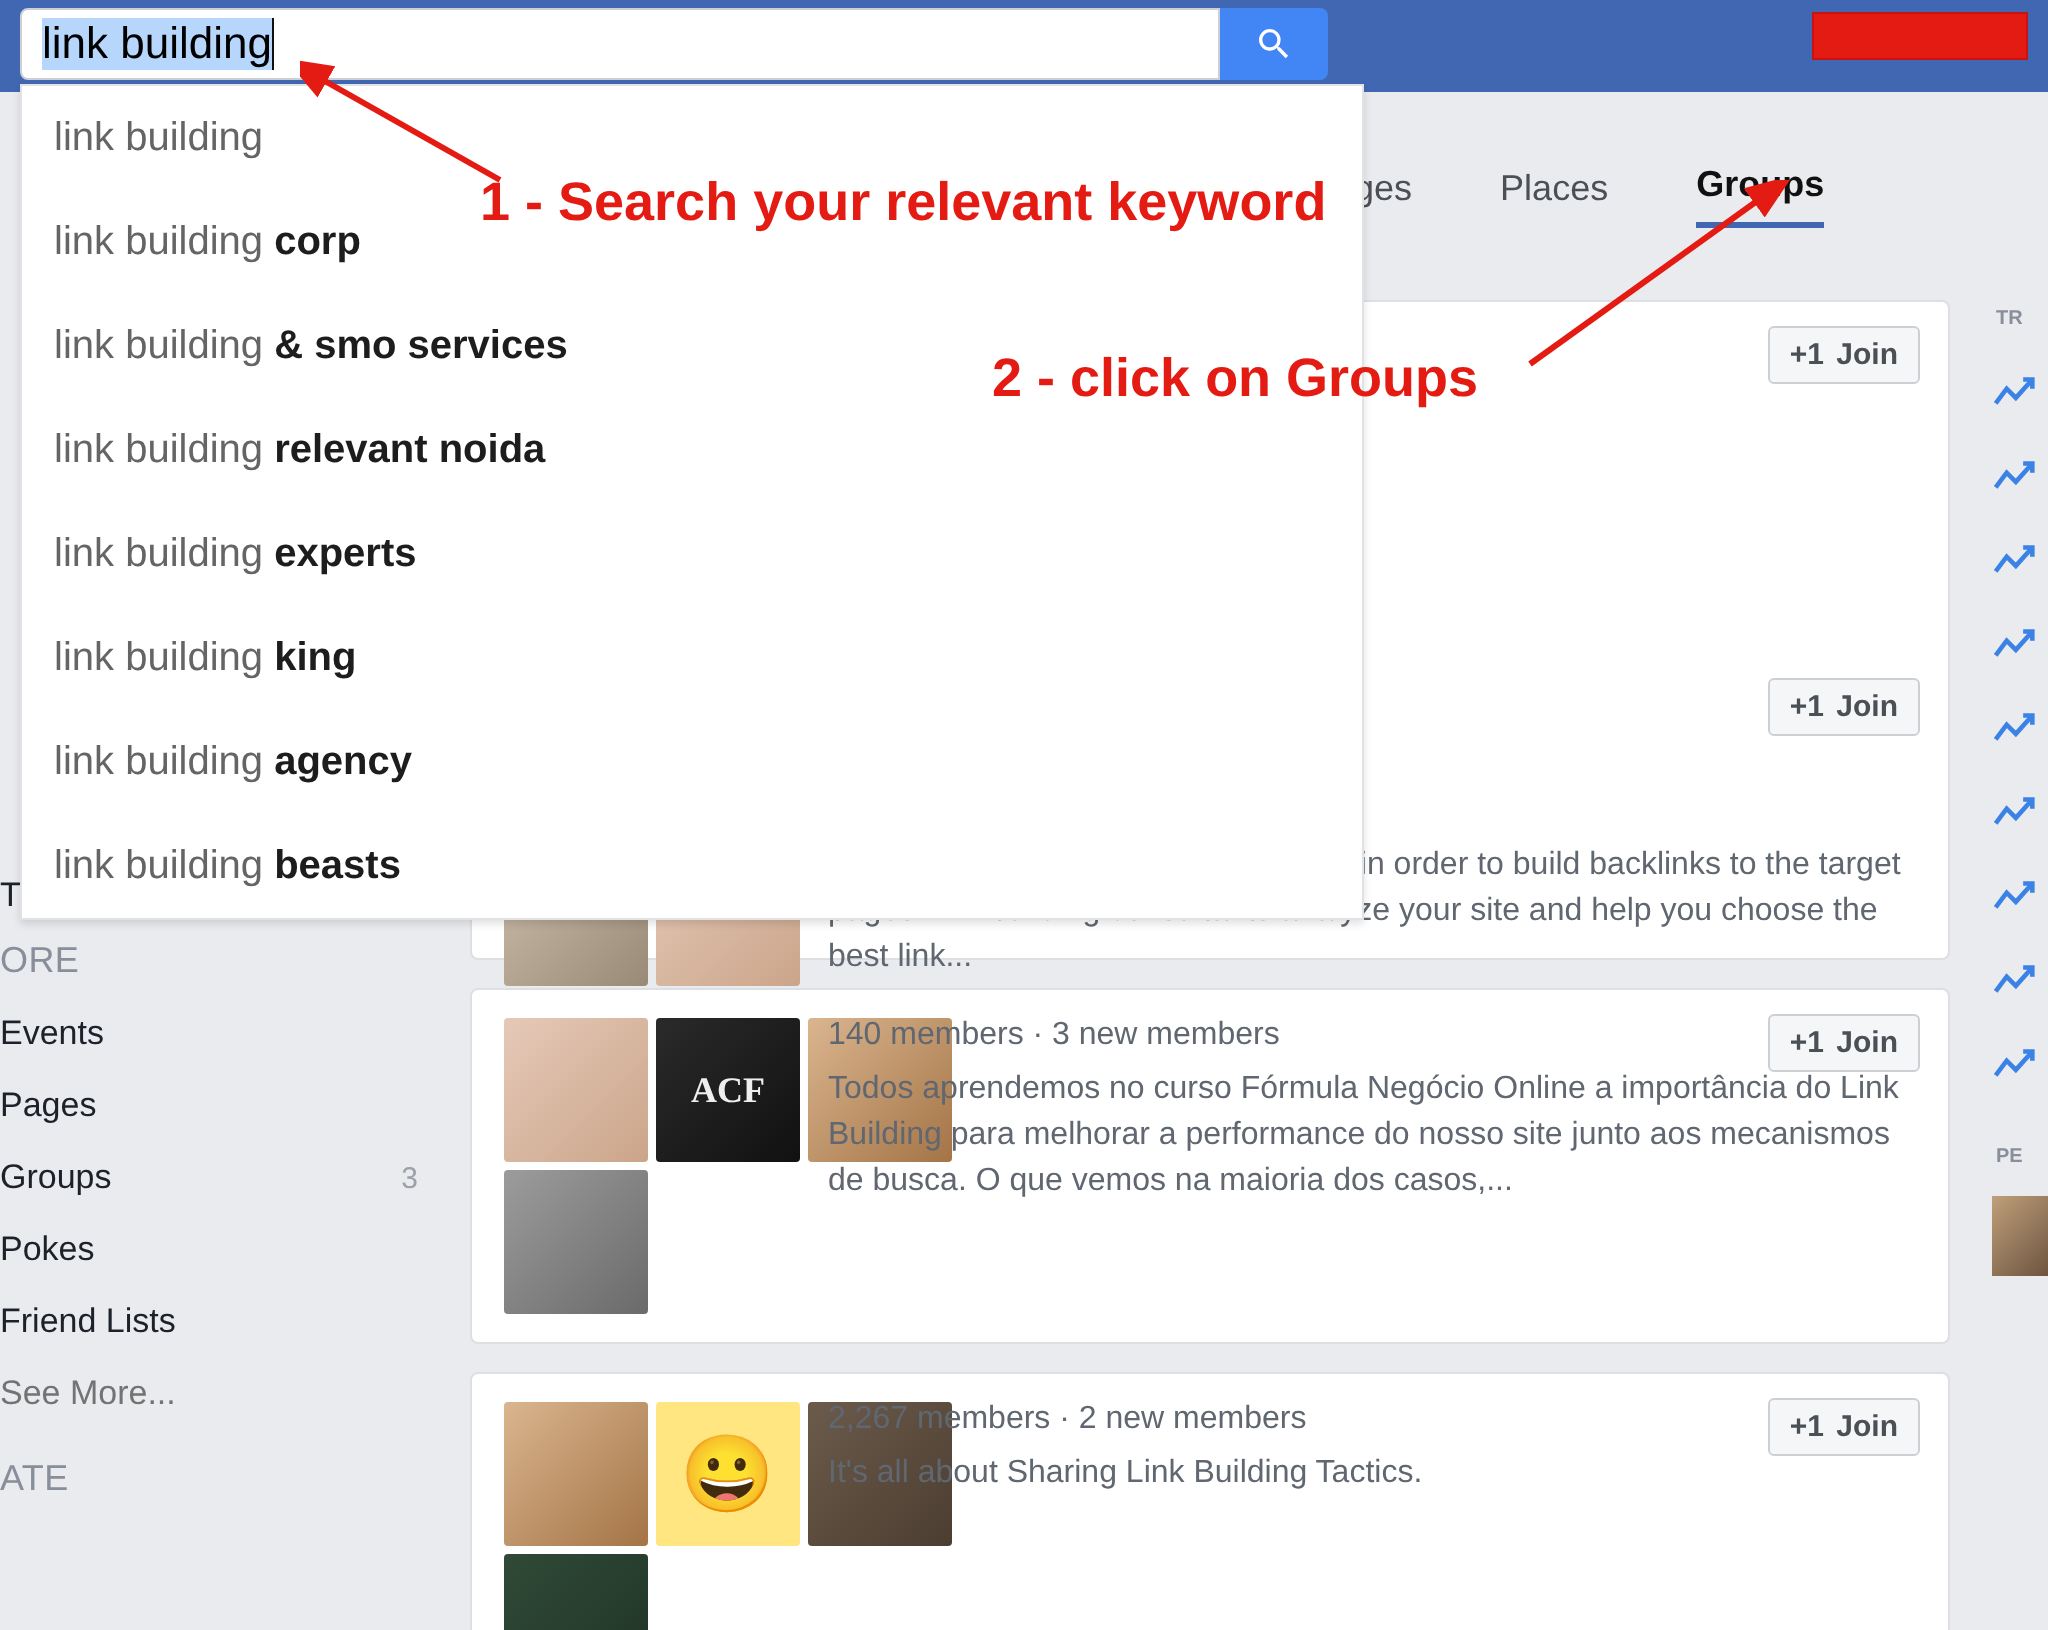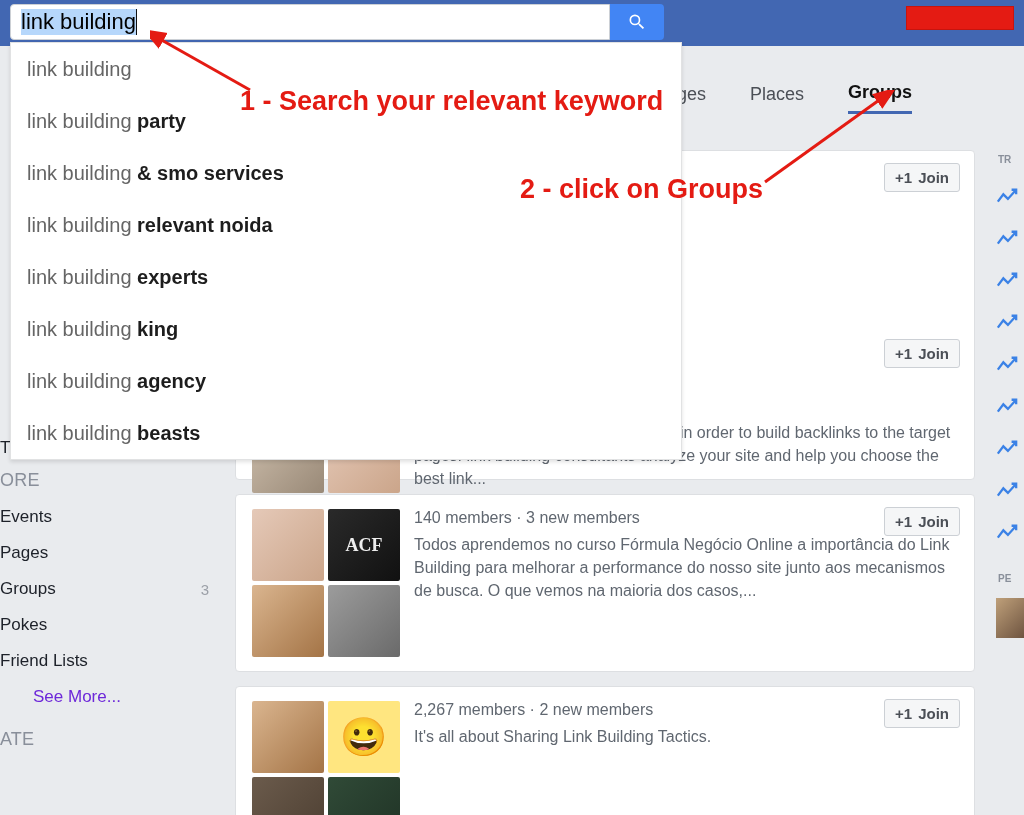--- a/index.html
+++ b/index.html
@@ -123,21 +123,21 @@
   }
   .sidebar .cat { font-size: 18px; color: #898f9a; padding: 4px 0 8px 0; letter-spacing: 0.2px; }
   .sidebar .row {
     display: flex;
     justify-content: space-between;
     align-items: center;
     padding: 8px 6px 8px 0;
     cursor: pointer;
   }
   .sidebar .row .count { color: #9ca0a8; font-size: 15px; }
-  .sidebar .seemore { color: #6d28d9; cursor: pointer; padding: 8px 0; margin-left: 33px; }
+  .sidebar .seemore { color: #737373; cursor: pointer; padding: 8px 0; }
   
   .main {
     position: absolute;
     top: 150px;
     left: 235px;
     width: 740px;
   }
   .card {
     background: #fff;
     border: 1px solid #dddfe2;
@@ -145,21 +145,21 @@
     padding: 14px 16px;
     margin-bottom: 14px;
     display: flex;
     gap: 14px;
     align-items: flex-start;
     position: relative;
   }
   .photos {
     width: 148px;
     display: grid;
-    grid-template-columns: 1fr 1fr;
+    grid-template-columns: 1fr 1fr 1fr;
     gap: 4px;
     flex-shrink: 0;
   }
   .photo {
     width: 72px;
     height: 72px;
     background: linear-gradient(135deg,#cfc0ae,#998977);
     border-radius: 2px;
   }
   .photo.b { background: linear-gradient(135deg,#2a2a2a,#111); display:flex;align-items:center;justify-content:center;color:#eee;font-weight:bold;font-family:serif;font-size:18px;}
@@ -226,21 +226,21 @@
   </div>
   <button class="search-btn">
     <svg viewBox="0 0 24 24">
         <path d="M15.5 14h-.79l-.28-.27A6.47 6.47 0 0016 9.5 6.5 6.5 0 109.5 16a6.47 6.47 0 004.23-1.57l.27.28v.79l5 4.99L20.49 19l-4.99-5zM9.5 14A4.5 4.5 0 1114 9.5 4.49 4.49 0 019.5 14z"></path>
       </svg>
   </button>
 </div>
 
 <div class="ac-dropdown">
   <div class="ac-item"><span>link building</span><span class="bold"></span></div>
-  <div class="ac-item"><span>link building </span><span class="bold">party</span></div>
+  <div class="ac-item"><span>link building </span><span class="bold">corp</span></div>
   <div class="ac-item"><span>link building </span><span class="bold">&amp; smo services</span></div>
   <div class="ac-item"><span>link building </span><span class="bold">relevant noida</span></div>
   <div class="ac-item"><span>link building </span><span class="bold">experts</span></div>
   <div class="ac-item"><span>link building </span><span class="bold">king</span></div>
   <div class="ac-item"><span>link building </span><span class="bold">agency</span></div>
   <div class="ac-item"><span>link building </span><span class="bold">beasts</span></div>
 </div>
 
 <div class="tabs">
   <div class="tab">Pages</div>
@@ -354,21 +354,21 @@
       </svg></div>
   <div class="trend-icon"><svg viewBox="0 0 24 24">
         <polyline points="2,16 8,8 13,13 22,3"></polyline>
         <polyline points="17,3 22,3 22,8"></polyline>
       </svg></div>
   <div class="rail-head" style="margin-top:18px">PE</div>
   <div style="width:28px;height:40px;background:linear-gradient(135deg,#bfa07a,#6e5440);margin:6px 0 0 2px;"></div>
 </div>
 
 <div class="anno" style="top:86px;left:240px">1 - Search your relevant keyword</div>
-<div class="anno" style="top:174px;left:520px">2 - click on Groups</div>
+<div class="anno" style="top:174px;left:496px">2 - click on Groups</div>
 
 <svg class="anno-arrow" style="top:30px;left:150px" width="110" height="70">
   <defs>
       <marker id="ah1" markerWidth="10" markerHeight="10" refX="2" refY="3" orient="auto">
         <path d="M0,0 L0,6 L8,3 z" fill="#e41b13"></path>
       </marker>
     </defs>
   <line x1="100" y1="60" x2="8" y2="8" stroke="#e41b13" stroke-width="3" marker-end="url(#ah1)"></line>
 </svg>
 

